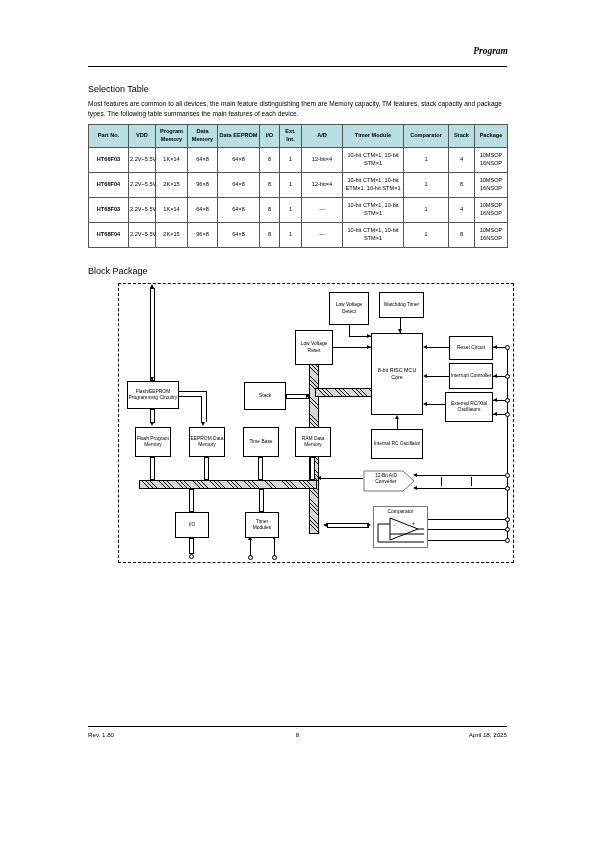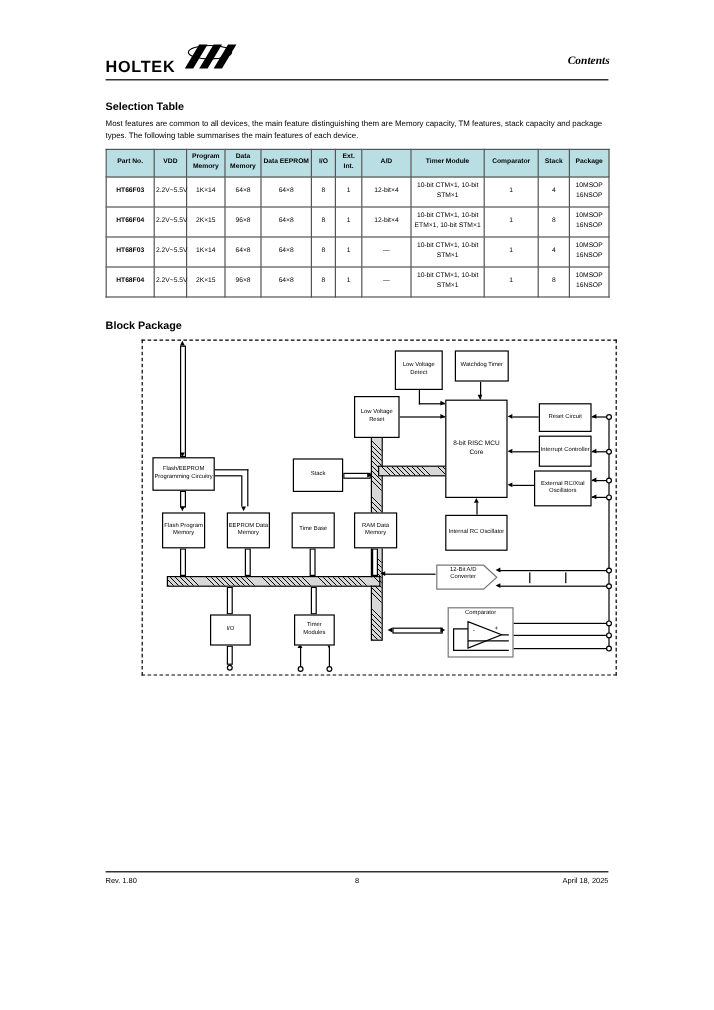--- a/index.html
+++ b/index.html
@@ -63,21 +63,21 @@
     width: 419px;
     height: 0;
     border-top: 1.6px solid #000;
   }
 
   
   .section-heading {
     position: absolute;
     left: 88px;
     font-size: 9px;
-    font-weight: bold;
+    font-weight: normal;
     font-family: "Liberation Sans", sans-serif;
   }
   #heading-selection-table { top: 84px; }
   #heading-block-diagram  { top: 266px; }
 
   
   #intro-paragraph {
     position: absolute;
     left: 88px;
     top: 99px;
@@ -233,30 +233,21 @@
     font-family: "Liberation Sans", sans-serif;
   }
   #footer-rev   { position: absolute; left: 0;   top: 0; }
   #footer-page  { position: absolute; left: 0;   top: 0; width: 419px; text-align: center; }
   #footer-date  { position: absolute; right: 0;  top: 0; }
 </style>
 </head>
 <body>
 
 <div id="page-header">
-  <div id="logo-wrap">
-    <div id="logo-text">HOLTEK</div>
-    <svg id="logo-mark" viewBox="0 0 54 22">
-      <ellipse cx="29" cy="7.5" rx="18" ry="5.6" fill="none" stroke="#000" stroke-width="1"></ellipse>
-      <polygon points="8,21 20,1 27,1 15,21" fill="#000"></polygon>
-      <polygon points="20,21 32,1 39,1 27,21" fill="#000"></polygon>
-      <polygon points="32,21 44,1 51,1 39,21" fill="#000"></polygon>
-    </svg>
-  </div>
-  <div id="header-section">Contents</div>
+  <div id="header-section">Program</div>
 </div>
 <div id="header-rule"></div>
 
 <div class="section-heading" id="heading-selection-table">Selection Table</div>
 
 <div id="intro-paragraph">Most features are common to all devices, the main feature distinguishing them are Memory capacity, TM features, stack capacity and package types. The following table summarises the main features of each device.</div>
 
 <table id="selection-table">
   <colgroup>
     <col class="col-part">

